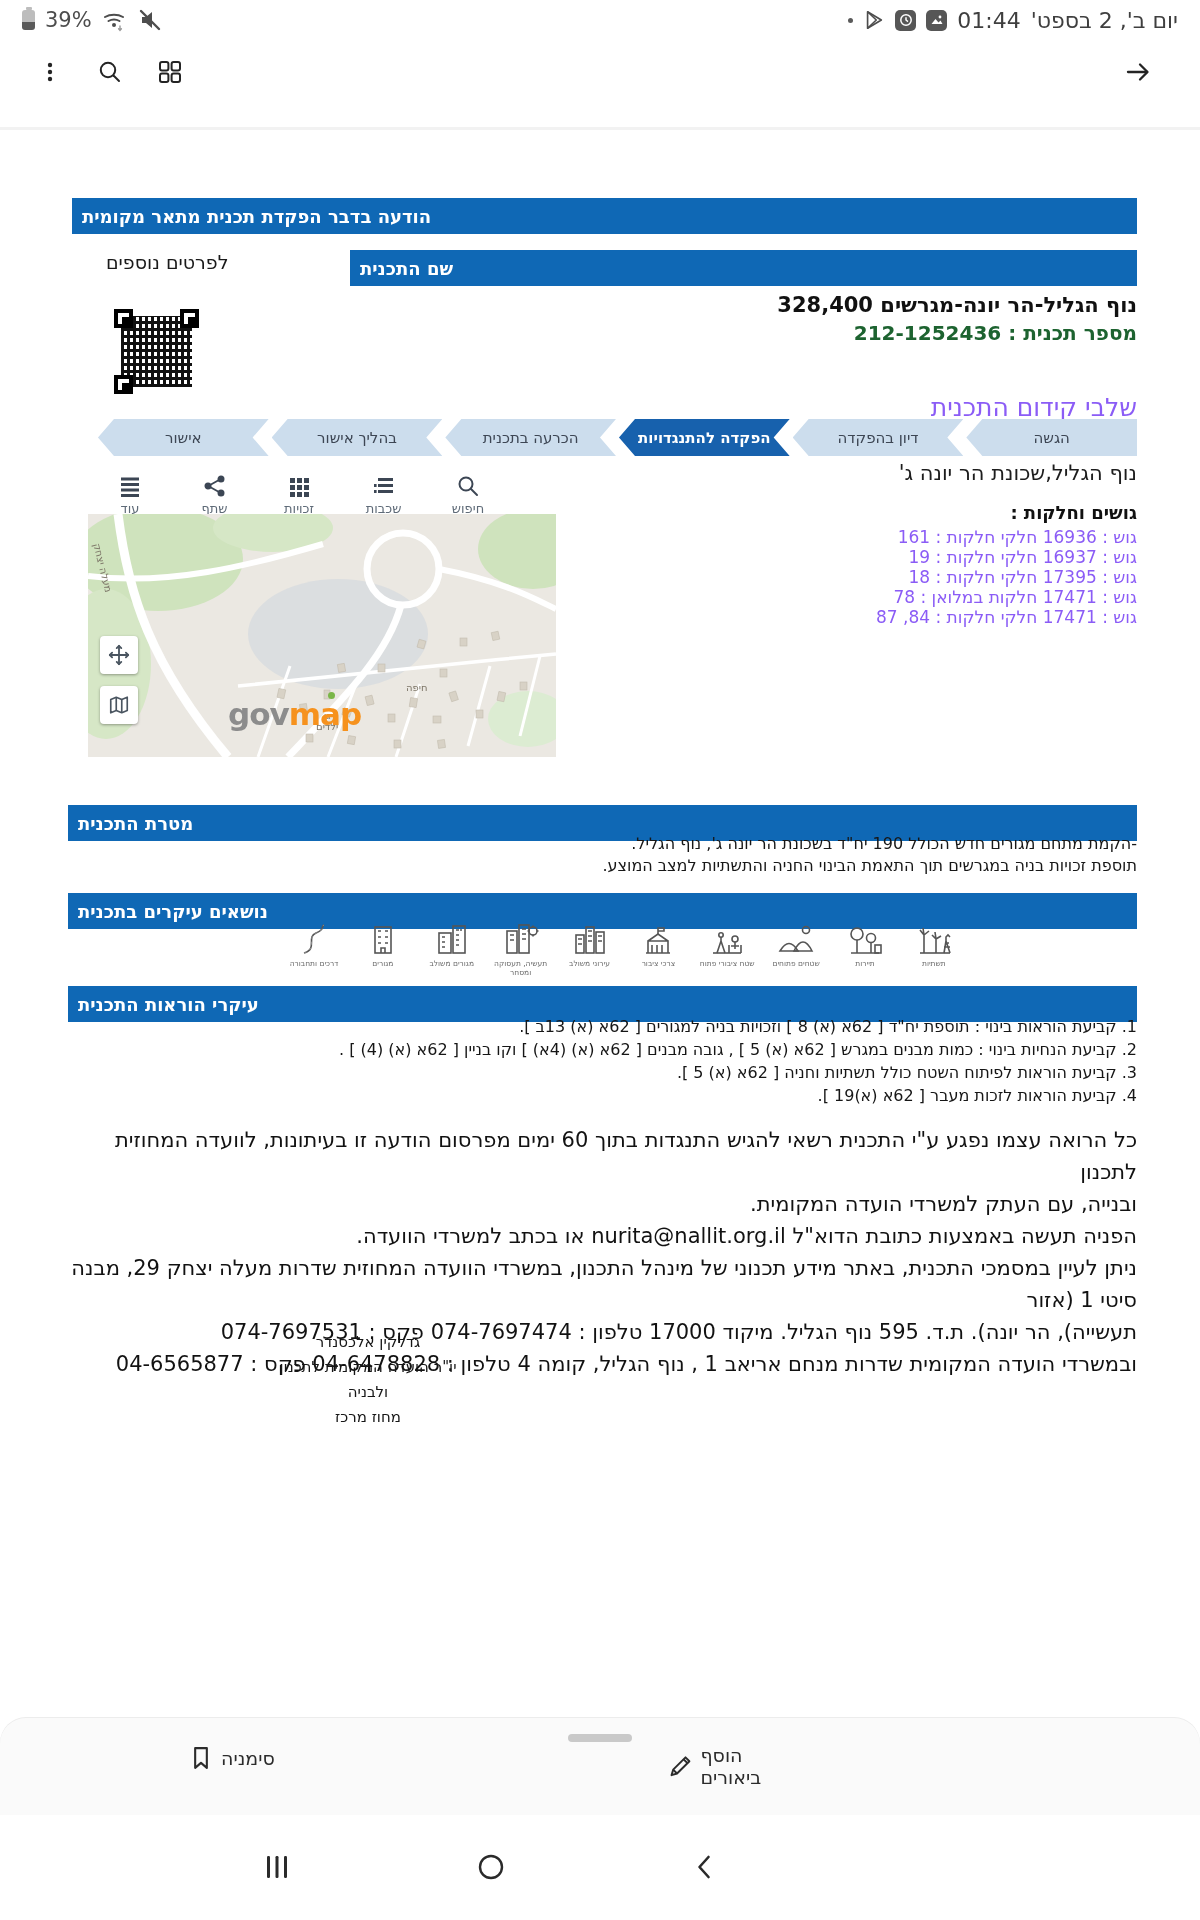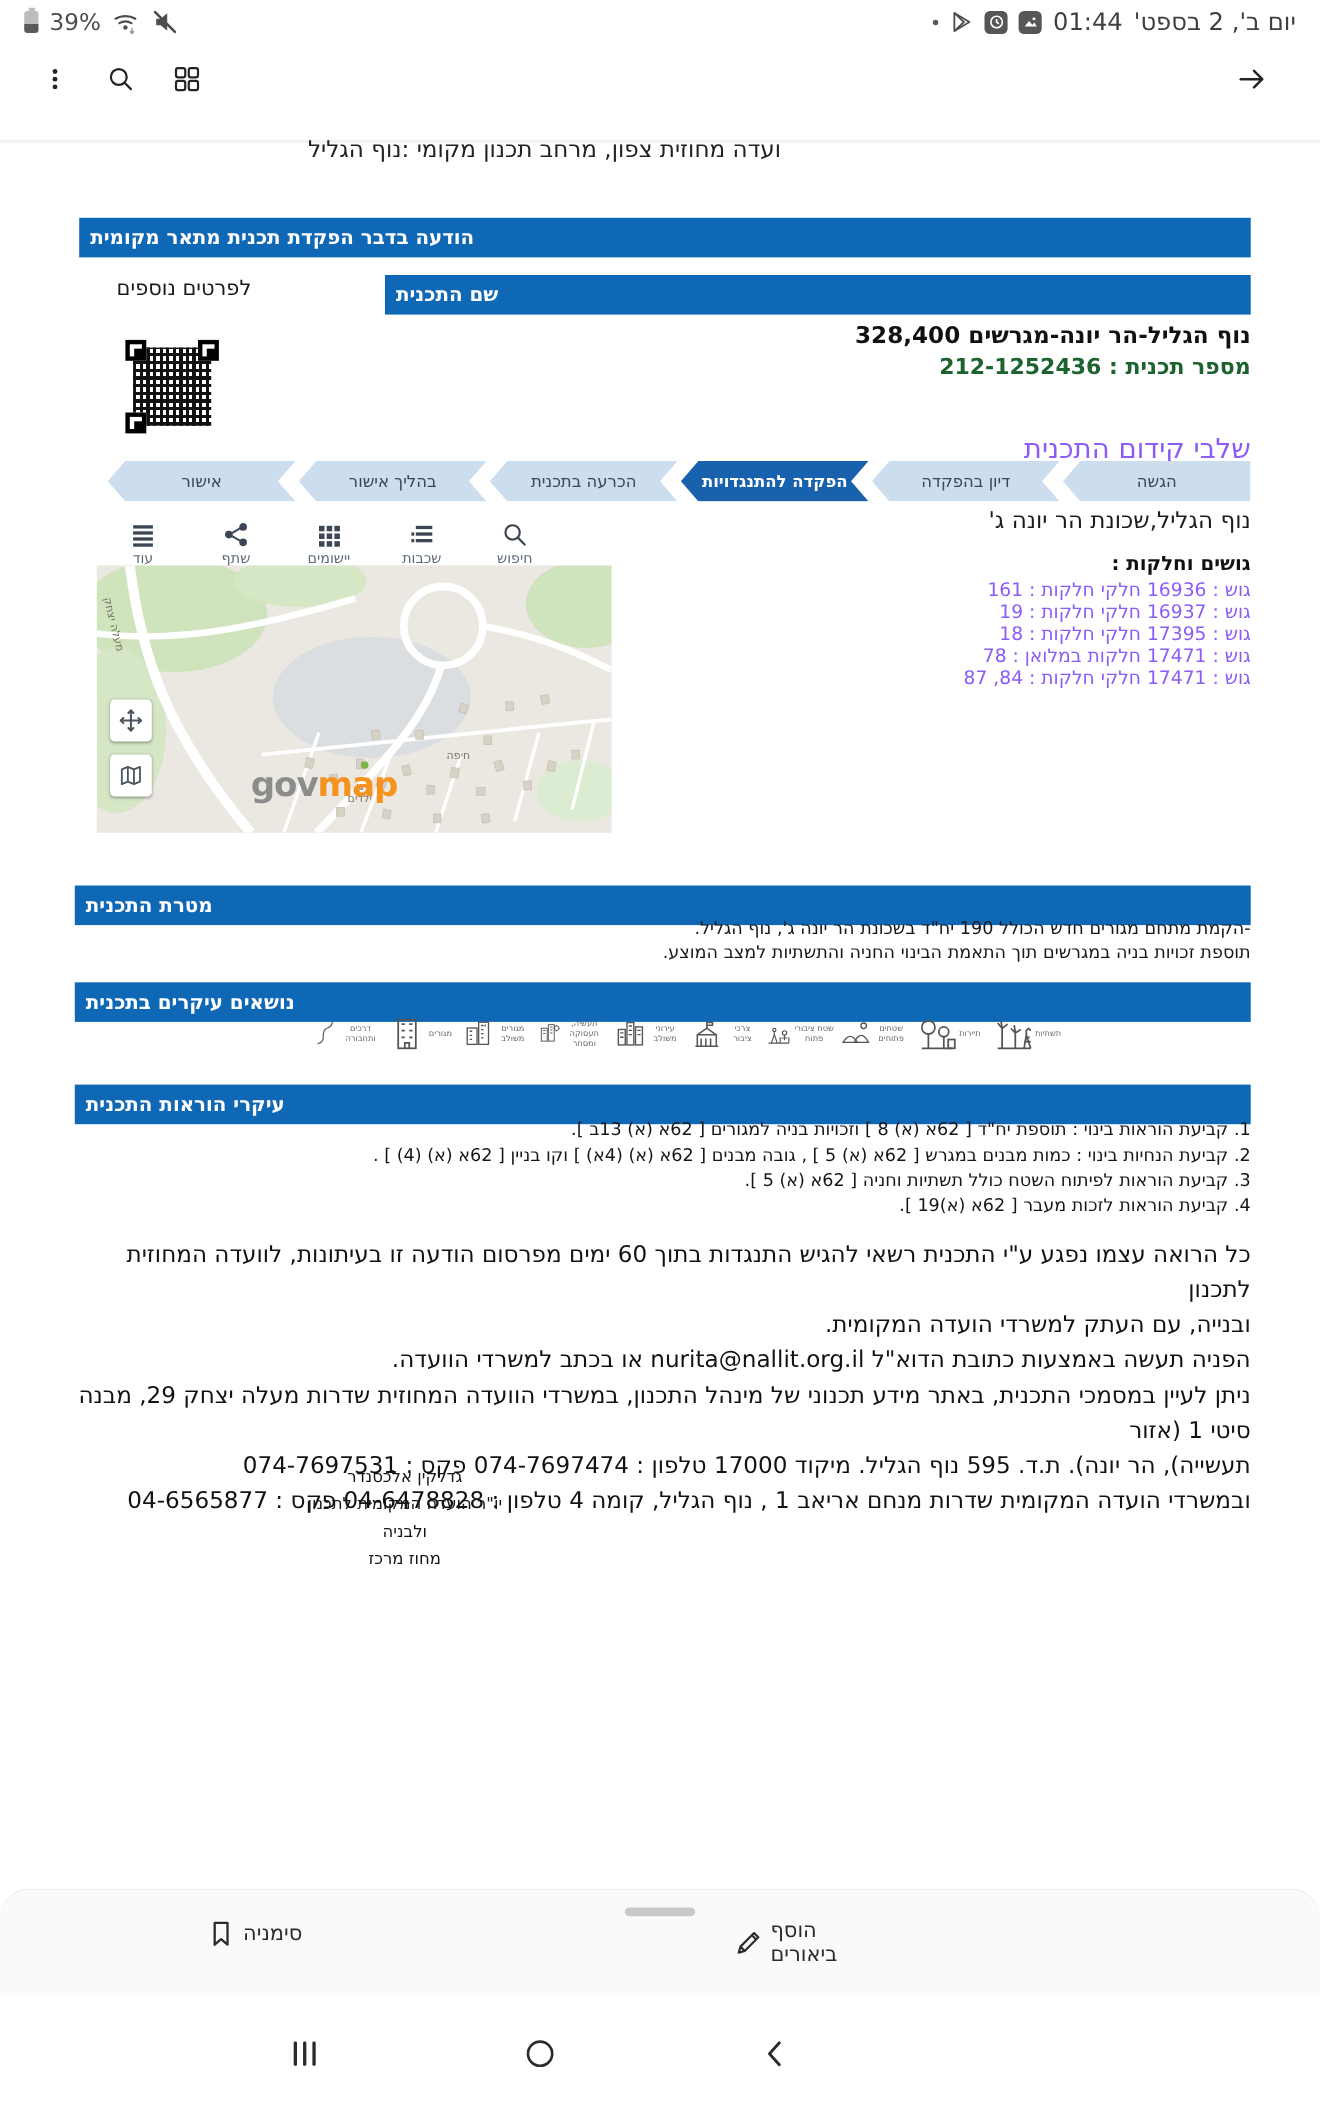--- a/index.html
+++ b/index.html
@@ -71,21 +71,21 @@
   .map-btn{position:absolute;left:12px;width:38px;height:38px;background:#fff;border-radius:4px;box-shadow:0 1px 3px rgba(0,0,0,.35);display:flex;align-items:center;justify-content:center;color:#4a5560;cursor:pointer;}
   .govmap-logo{position:absolute;left:140px;top:182px;font-size:31px;font-weight:bold;letter-spacing:-1px;display:flex;}
   .govmap-logo .g{color:#8c8c8c;} .govmap-logo .m{color:var(--govmap-orange);position:relative;}
   .govmap-logo .m i{position:absolute;left:54%;top:-4px;width:7px;height:7px;border-radius:50%;background:#7ab648;}
 
   
   .banner-goal{left:68px;top:805px;width:1069px;}
   .goal-lines{top:833px;right:63px;font-size:16px;line-height:22px;color:#171717;text-align:right;}
   .banner-topics{left:68px;top:893px;width:1069px;}
   .topics{left:283px;top:921px;width:682px;display:flex;justify-content:space-between;}
-  .topic{width:62px;display:flex;flex-direction:row;align-items:center;gap:2px;color:#555;}
+  .topic{width:62px;display:flex;flex-direction:column;align-items:center;gap:2px;color:#555;}
   .topic .lbl{font-size:7.5px;color:#6a6a6a;text-align:center;line-height:9px;}
   .banner-prov{left:68px;top:986px;width:1069px;}
   .provisions{top:1015px;right:63px;font-size:16px;line-height:23px;color:#161616;text-align:right;}
 
   .body-text{top:1124px;right:63px;left:60px;font-size:21px;line-height:32px;color:#121212;text-align:right;}
   .signature{top:1330px;left:268px;width:200px;text-align:center;font-size:15px;line-height:25px;color:#161616;}
 
   
   .bottom-sheet{left:0;top:1718px;width:1200px;height:97px;background:#fafafa;border-radius:26px 26px 0 0;box-shadow:0 -1px 0 #ececec;}
   .drag-pill{position:absolute;left:568px;top:16px;width:64px;height:8px;border-radius:4px;background:#c9c9c9;cursor:grab;}
@@ -170,21 +170,20 @@
     </div>
     <div class="tb-icon" style="margin-left:auto;margin-right:40px">
       <svg width="28" height="28" viewBox="0 0 28 28" fill="none" stroke="#242424" stroke-width="2.3" stroke-linecap="round" stroke-linejoin="round">
           <path d="M4 14 H23"></path>
           <path d="M16 6.5 L23.5 14 L16 21.5"></path>
         </svg>
     </div>
   </div>
   <div class="abs hairline"></div>
 
-  <div class="abs rtl doc-header">ועדה מחוזית צפון, מרחב תכנון מקומי :נוף הגליל</div>
 
   <div class="abs rtl banner banner-notice">הודעה בדבר הפקדת תכנית מתאר מקומית</div>
 
   <div class="abs more-details">לפרטים נוספים</div>
   <div class="abs rtl banner banner-name">שם התכנית</div>
 
   <div class="abs rtl plan-name">נוף הגליל-הר יונה-מגרשים 328,400</div>
   <div class="abs rtl plan-number">מספר תכנית : 212-1252436</div>
 
   <div class="abs qr">
@@ -242,21 +241,21 @@
               <rect x="17" y="4" width="5" height="5"></rect>
               <rect x="3" y="11" width="5" height="5"></rect>
               <rect x="10" y="11" width="5" height="5"></rect>
               <rect x="17" y="11" width="5" height="5"></rect>
               <rect x="3" y="18" width="5" height="5"></rect>
               <rect x="10" y="18" width="5" height="5"></rect>
               <rect x="17" y="18" width="5" height="5"></rect>
             </g>
           </svg>
         </span>
-      <span class="lbl">יישומים</span>
+      <span class="lbl">זכויות</span>
     </div>
     <div class="map-tool">
       <span>
           <svg width="24" height="24" viewBox="0 0 24 24" fill="#3c4654" stroke="#3c4654" stroke-width="1.8">
             <circle cx="18" cy="5" r="2.6"></circle>
             <circle cx="5" cy="12" r="2.6"></circle>
             <circle cx="18" cy="19" r="2.6"></circle>
             <path d="M7.5 10.8 L15.5 6.2 M7.5 13.2 L15.5 17.8" fill="none"></path>
           </svg>
         </span>

